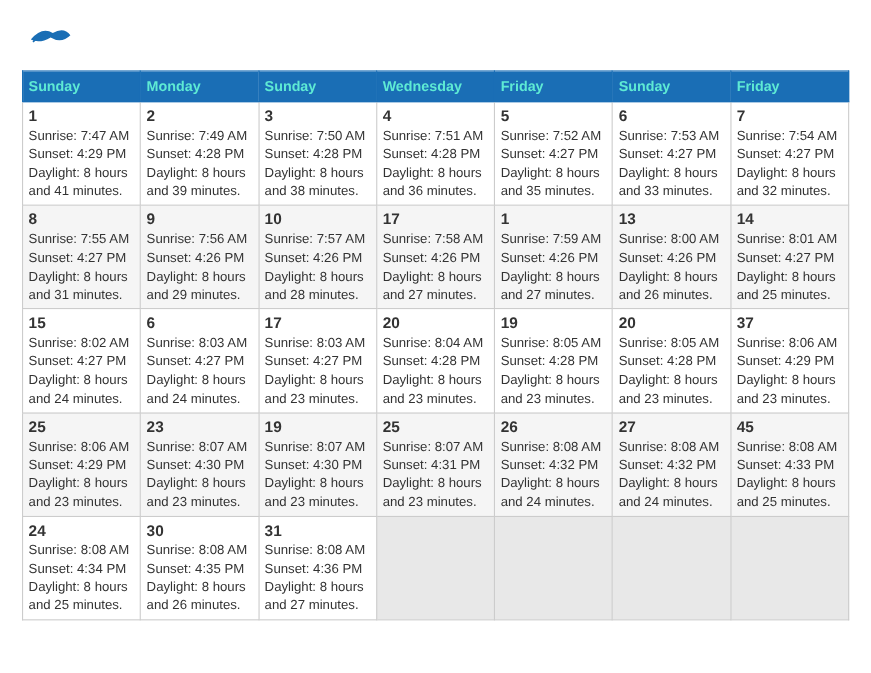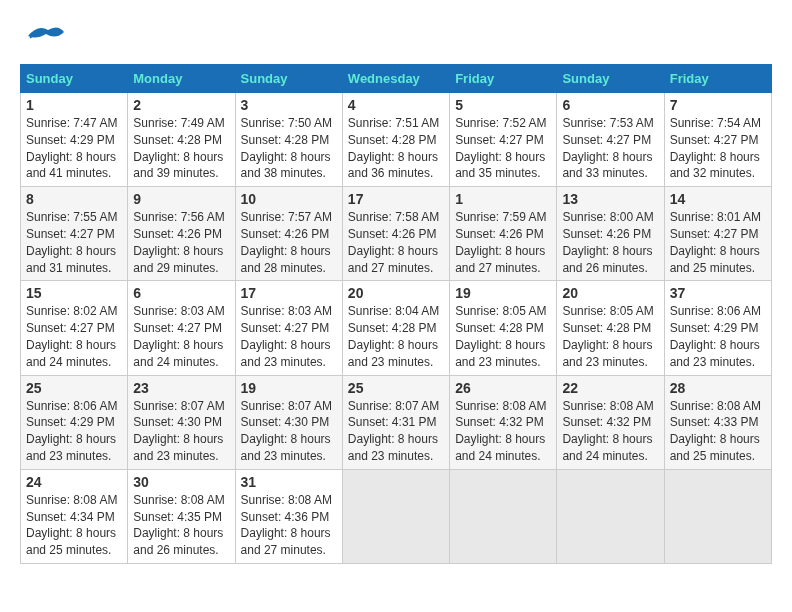--- a/index.html
+++ b/index.html
@@ -234,25 +234,25 @@
       </td>
         <td>
         <span class="day-num">25</span>
         <span class="day-info">Sunrise: 8:07 AM<br>Sunset: 4:31 PM<br>Daylight: 8 hours and 23 minutes.</span>
       </td>
         <td>
         <span class="day-num">26</span>
         <span class="day-info">Sunrise: 8:08 AM<br>Sunset: 4:32 PM<br>Daylight: 8 hours and 24 minutes.</span>
       </td>
         <td>
-        <span class="day-num">22</span>
+        <span class="day-num">27</span>
         <span class="day-info">Sunrise: 8:08 AM<br>Sunset: 4:32 PM<br>Daylight: 8 hours and 24 minutes.</span>
       </td>
         <td>
-        <span class="day-num">28</span>
+        <span class="day-num">45</span>
         <span class="day-info">Sunrise: 8:08 AM<br>Sunset: 4:33 PM<br>Daylight: 8 hours and 25 minutes.</span>
       </td>
       </tr>
       <tr>
         <td>
         <span class="day-num">24</span>
         <span class="day-info">Sunrise: 8:08 AM<br>Sunset: 4:34 PM<br>Daylight: 8 hours and 25 minutes.</span>
       </td>
         <td>
         <span class="day-num">30</span>

